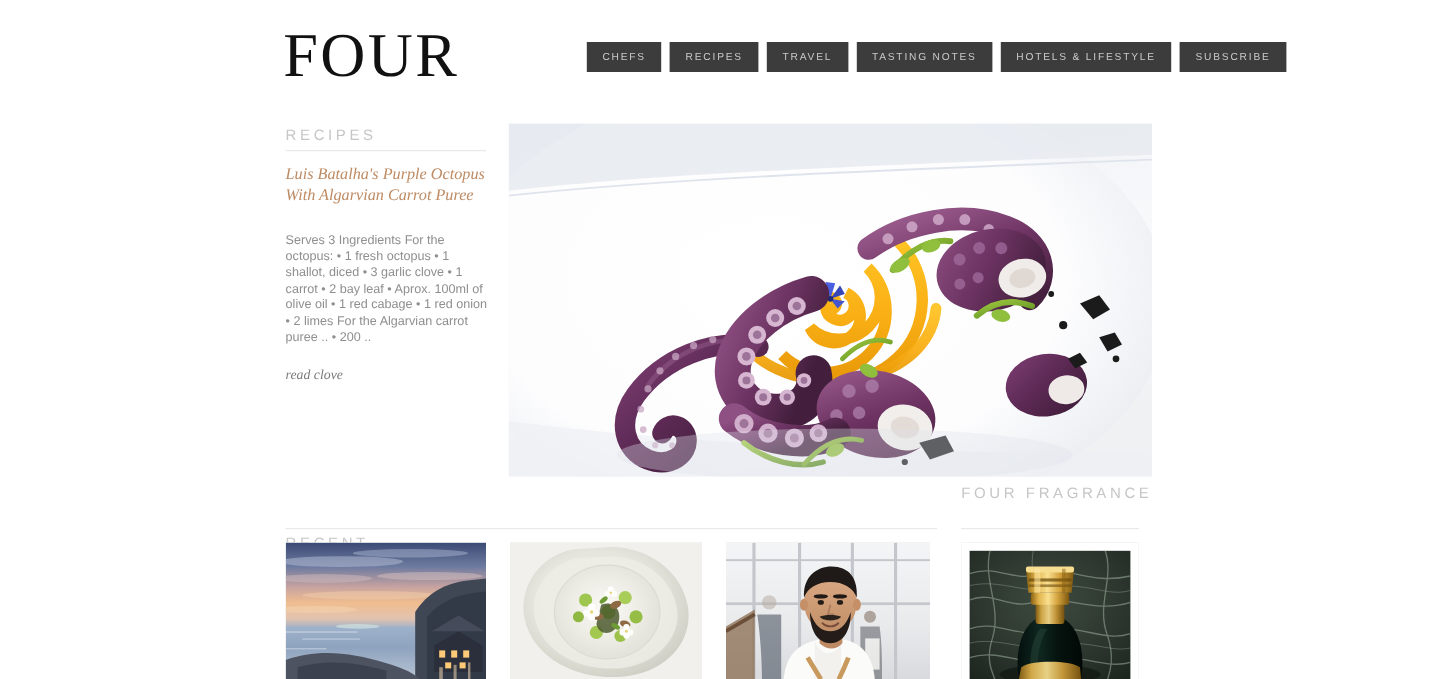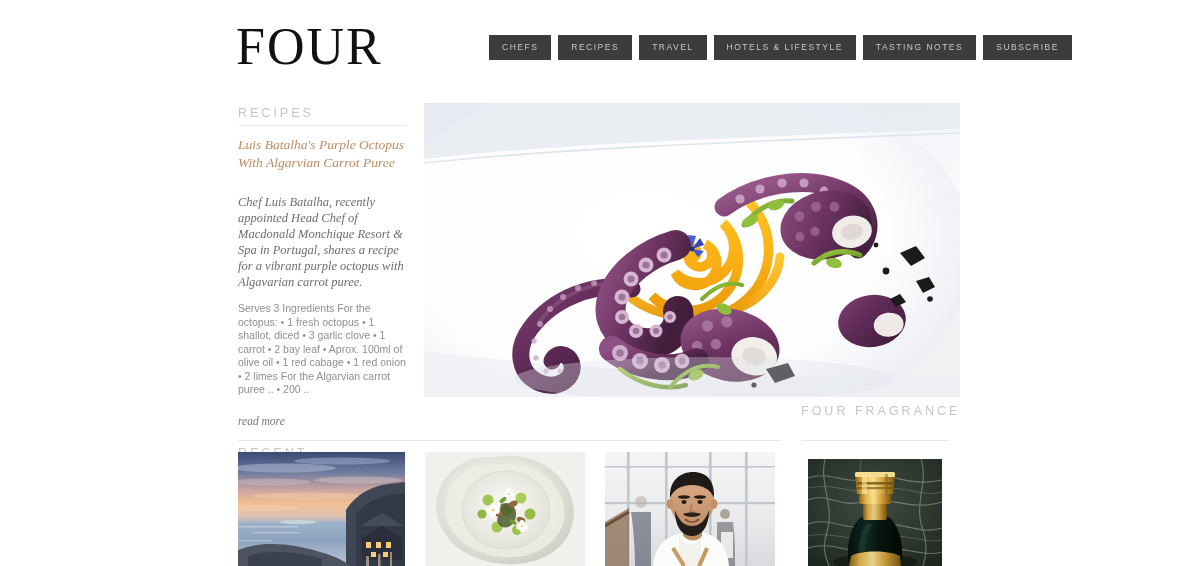--- a/index.html
+++ b/index.html
@@ -173,35 +173,34 @@
 <div class="page">
 
   <header class="site-header">
 
     <div class="logo">FOUR</div>
 
     <nav class="main-nav">
       <div class="nav-item">CHEFS</div>
       <div class="nav-item">RECIPES</div>
       <div class="nav-item">TRAVEL</div>
+      <div class="nav-item">TASTING NOTES</div>
       <div class="nav-item">HOTELS &amp; LIFESTYLE</div>
-      <div class="nav-item">TASTING NOTES</div>
       <div class="nav-item">SUBSCRIBE</div>
     </nav>
 
   </header>
 
   <div class="section-head" id="head-recipes">RECIPES</div>
   <div class="section-rule" id="rule-recipes"></div>
 
   <div class="feature-col">
     <div class="feature-title">Luis Batalha's Purple Octopus With Algarvian Carrot Puree</div>
-    <div class="feature-standfirst">Chef Luis Batalha, recently appointed Head Chef of Macdonald Monchique Resort &amp; Spa in Portugal, shares a recipe for a vibrant purple octopus with Algavarian carrot puree.</div>
     <div class="feature-excerpt">Serves 3 Ingredients For the octopus: • 1 fresh octopus • 1 shallot, diced • 3 garlic clove • 1 carrot • 2 bay leaf • Aprox. 100ml of olive oil • 1 red cabage • 1 red onion • 2 limes For the Algarvian carrot puree .. • 200 ..</div>
-    <div class="read-more">read more</div>
+    <div class="read-more">read clove</div>
   </div>
 
   <div class="hero">
     <svg class="hero-inner" viewBox="0 0 536 294" preserveAspectRatio="xMidYMid slice">
       <defs>
         <linearGradient id="plateBg" x1="0" y1="0" x2="0.3" y2="1">
           <stop offset="0%" stop-color="#e9edf3"></stop>
           <stop offset="30%" stop-color="#f3f5f8"></stop>
           <stop offset="70%" stop-color="#fbfbfc"></stop>
           <stop offset="100%" stop-color="#f0f1f3"></stop>

